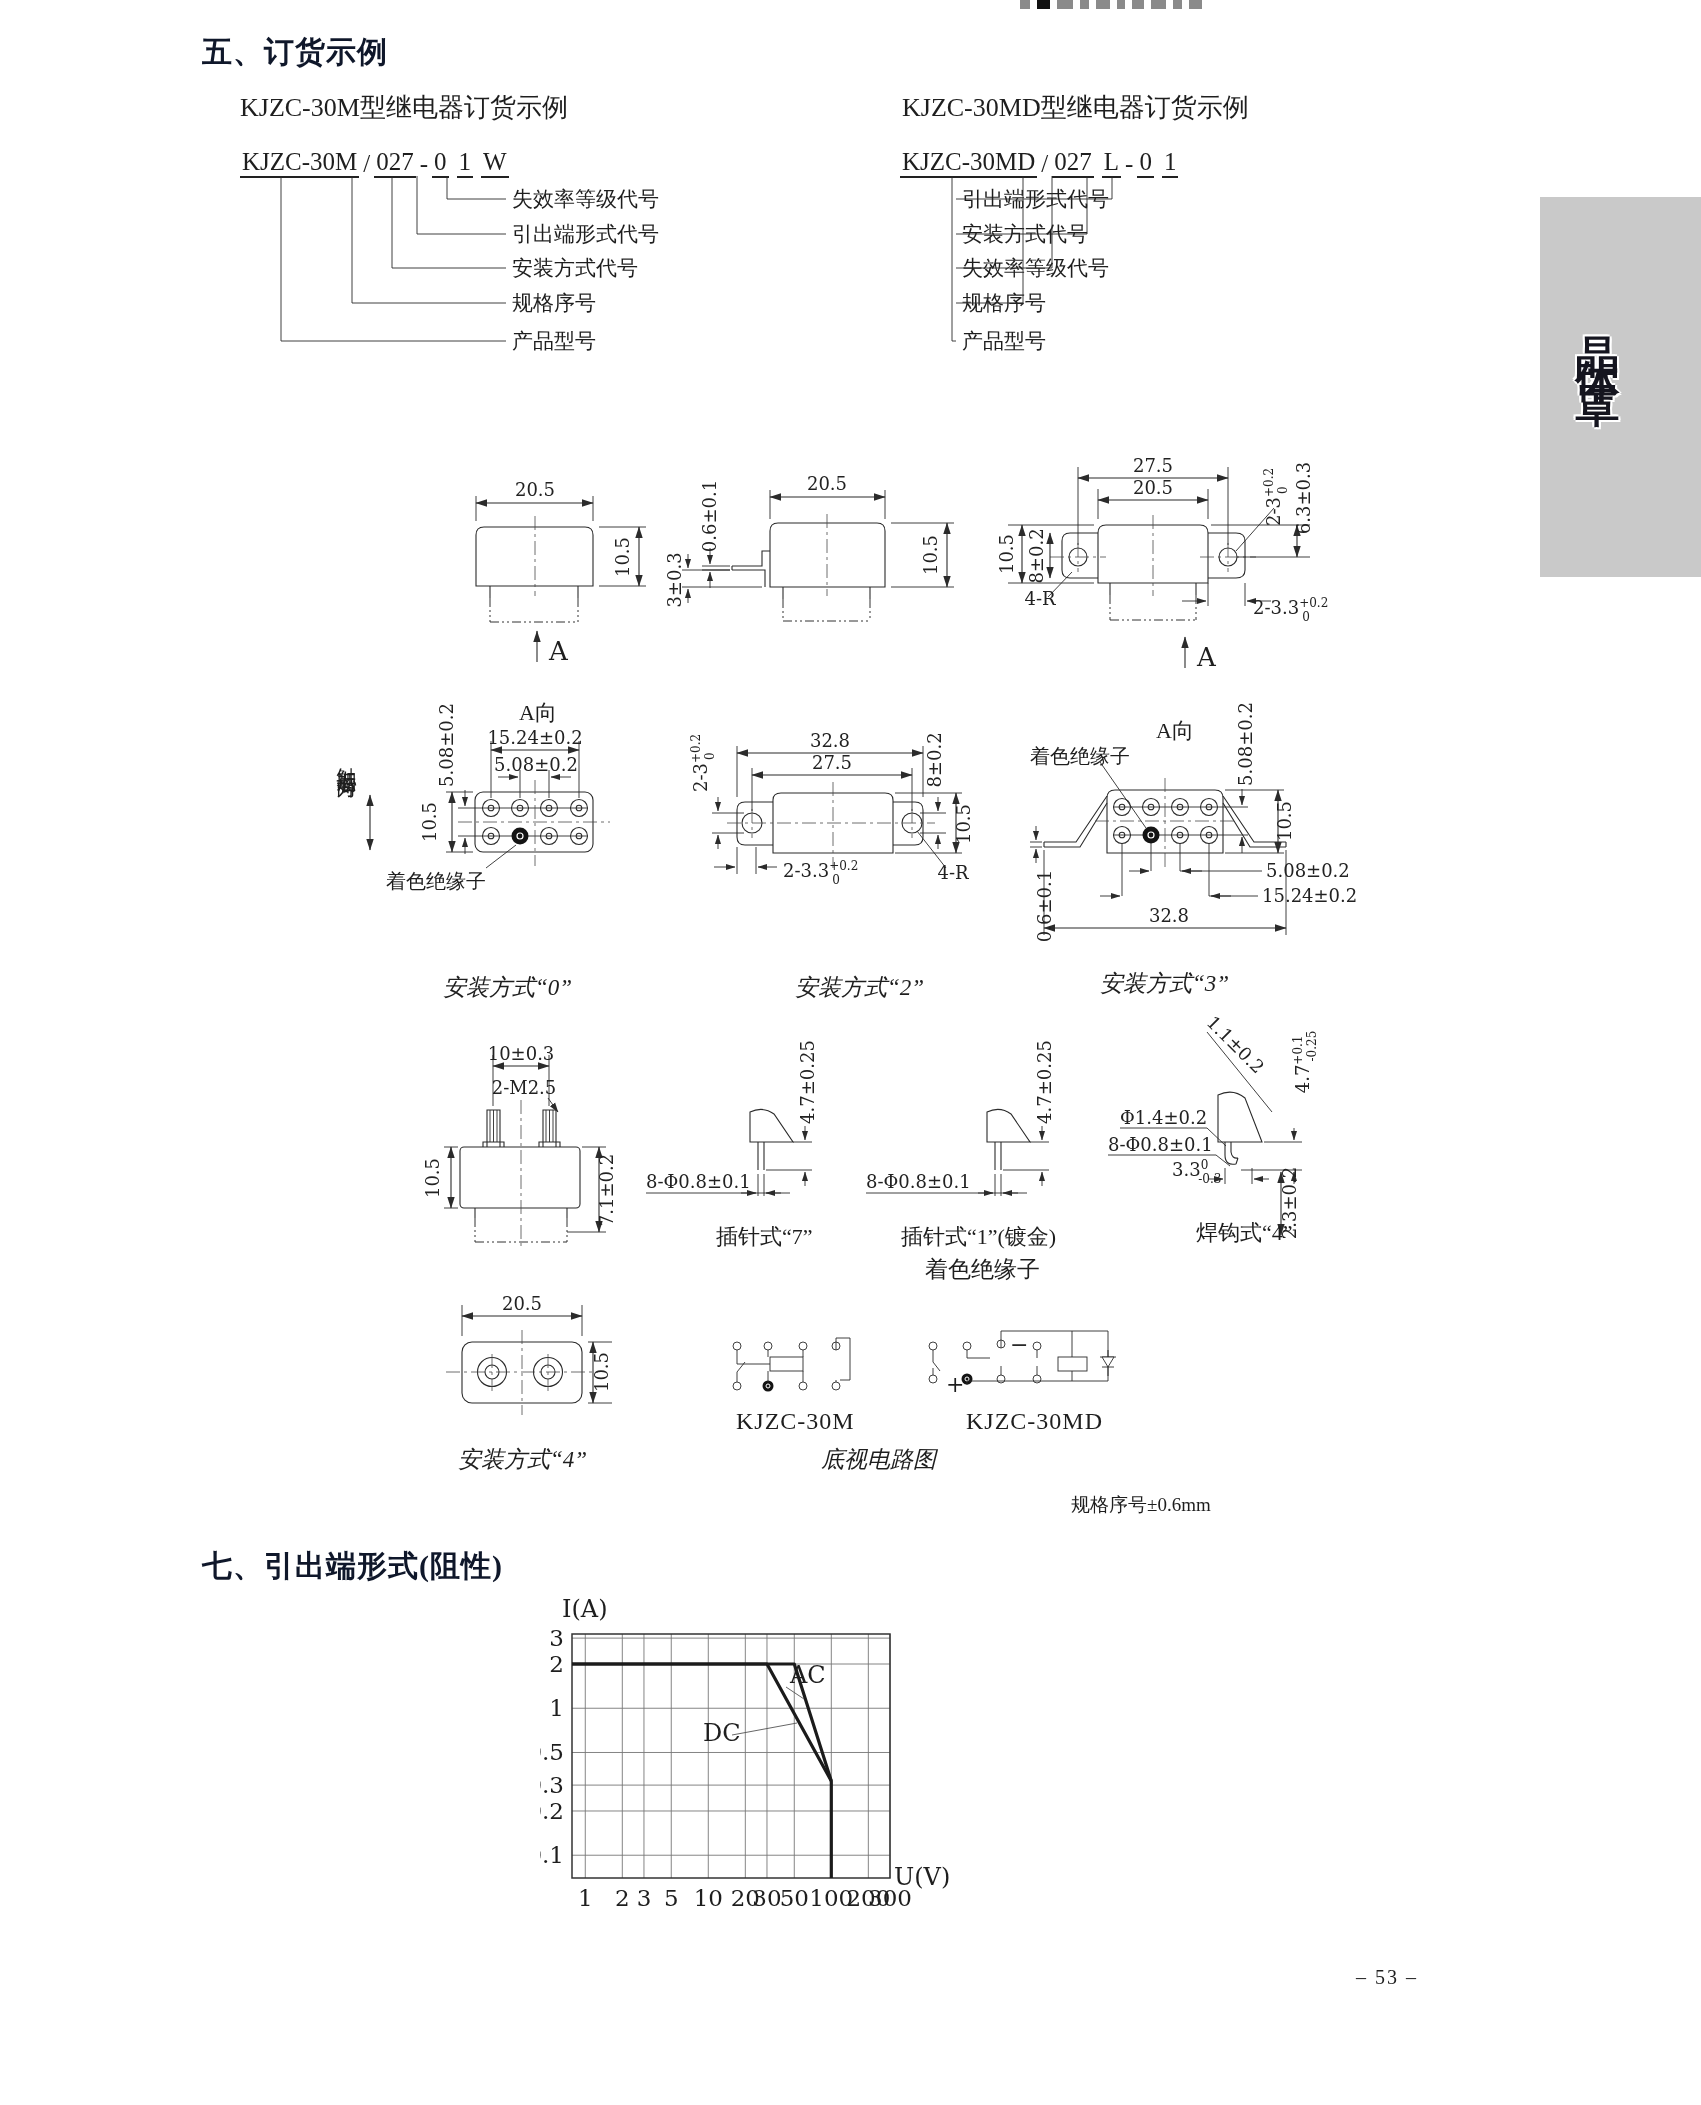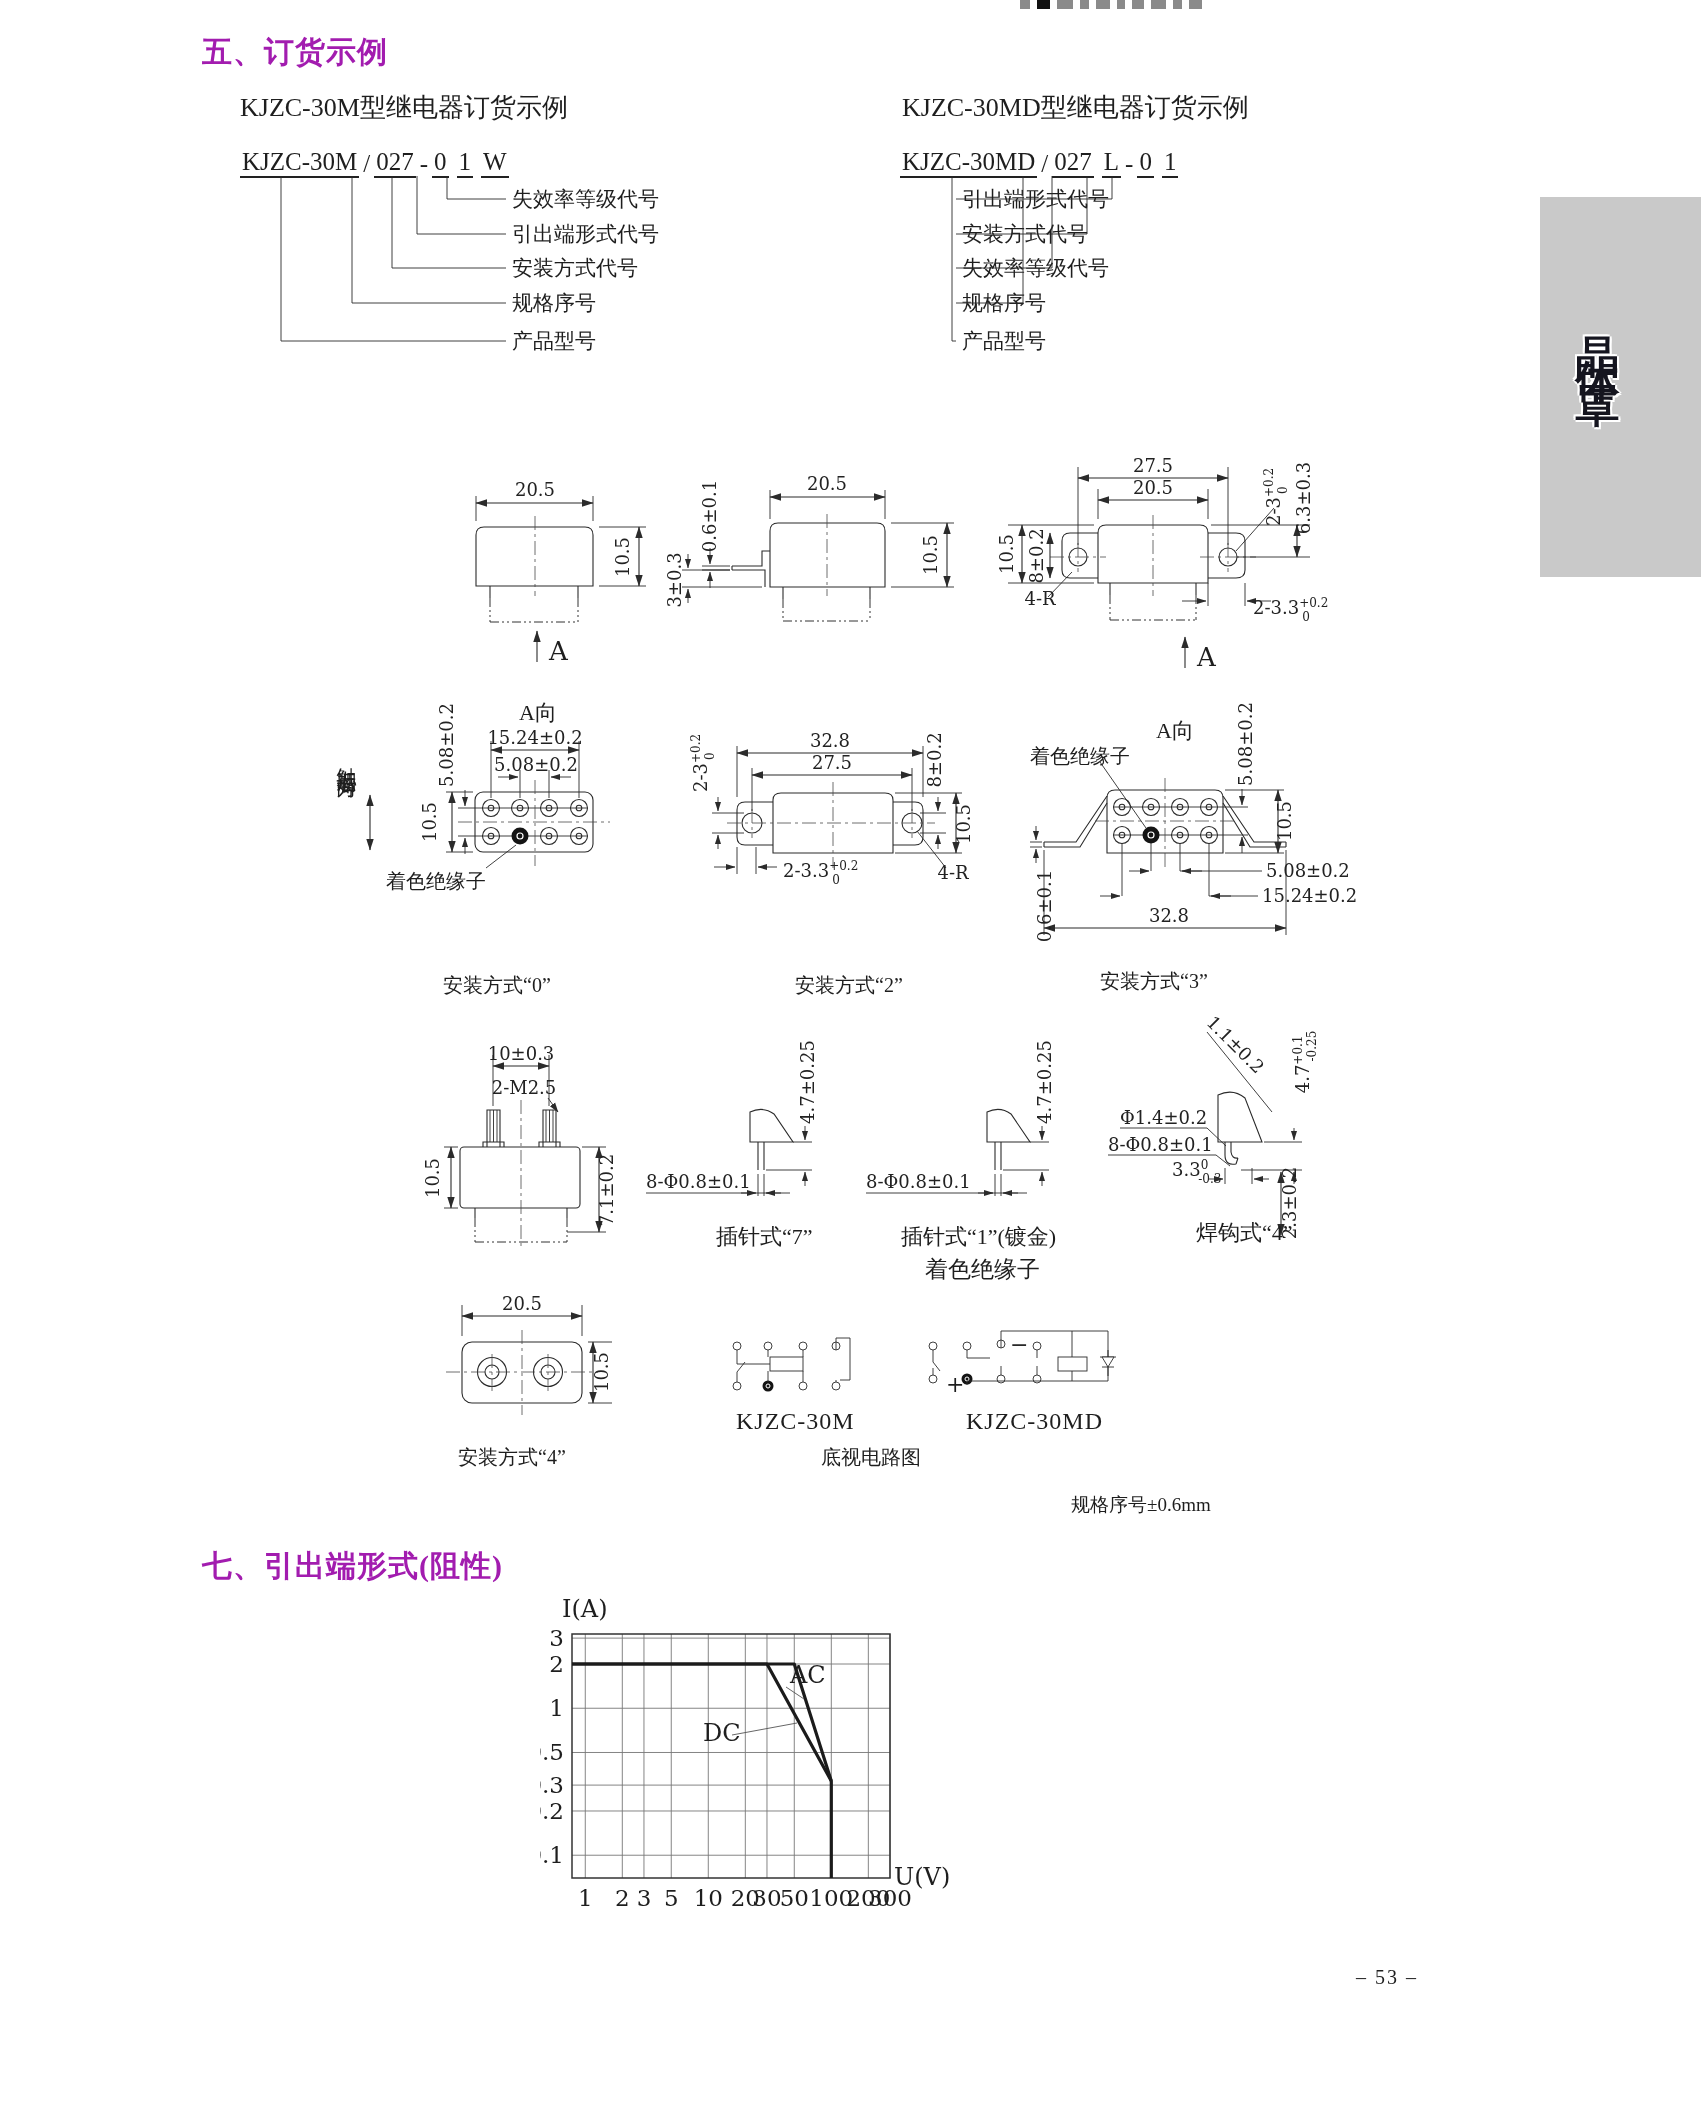--- a/index.html
+++ b/index.html
@@ -1,27 +1,27 @@
 <!DOCTYPE html>
 <html><head>
 <meta charset="utf-8">
 <style>
   html,body{margin:0;padding:0;background:#e8e8e8;}
   #page{position:relative;width:1701px;height:2105px;background:#ffffff;overflow:hidden;
         font-family:"Liberation Serif",serif;color:#1e1e1e;}
   .abs{position:absolute;white-space:nowrap;}
-  .h1{font-size:30px;font-weight:bold;letter-spacing:1px;color:#a21caf;}
+  .h1{font-size:30px;font-weight:bold;letter-spacing:1px;color:#0f172a;}
   .sub{font-size:26px;}
   .coderow{font-size:25px;display:flex;align-items:flex-end;}
   .coderow span{display:inline-block;}
   .u{border-bottom:2px solid #222;padding:0 2px;}
   .gap{margin-left:8px;}
   .gap2{margin-left:4px;}
   .olabel{font-size:21px;line-height:26px;}
-  .cap{font-size:20px;}
+  .cap{font-size:23px;font-style:italic;}
   .cap-s{font-size:22px;}
   .model{font-size:24px;letter-spacing:1px;}
   .note{font-size:19px;}
   .vert{writing-mode:vertical-rl;text-orientation:upright;}
   #sidetab{left:1540px;top:197px;width:161px;height:380px;background:#c9c9c9;}
   #sidetab div{position:absolute;left:28px;top:104px;font-size:44px;font-weight:bold;color:#15151f;
     letter-spacing:24px;text-shadow:-2px 0 0 #fff,2px 0 0 #fff,0 -2px 0 #fff,0 2px 0 #fff,2px 2px 0 #fff,-2px -2px 0 #fff;}
   #pagenum{left:1356px;top:1966px;font-size:20px;letter-spacing:2px;}
   #hdrfrag{left:1020px;top:0;height:10px;}
   #hdrfrag i{display:inline-block;height:9px;background:#8a8a8a;margin-right:7px;vertical-align:top;}

